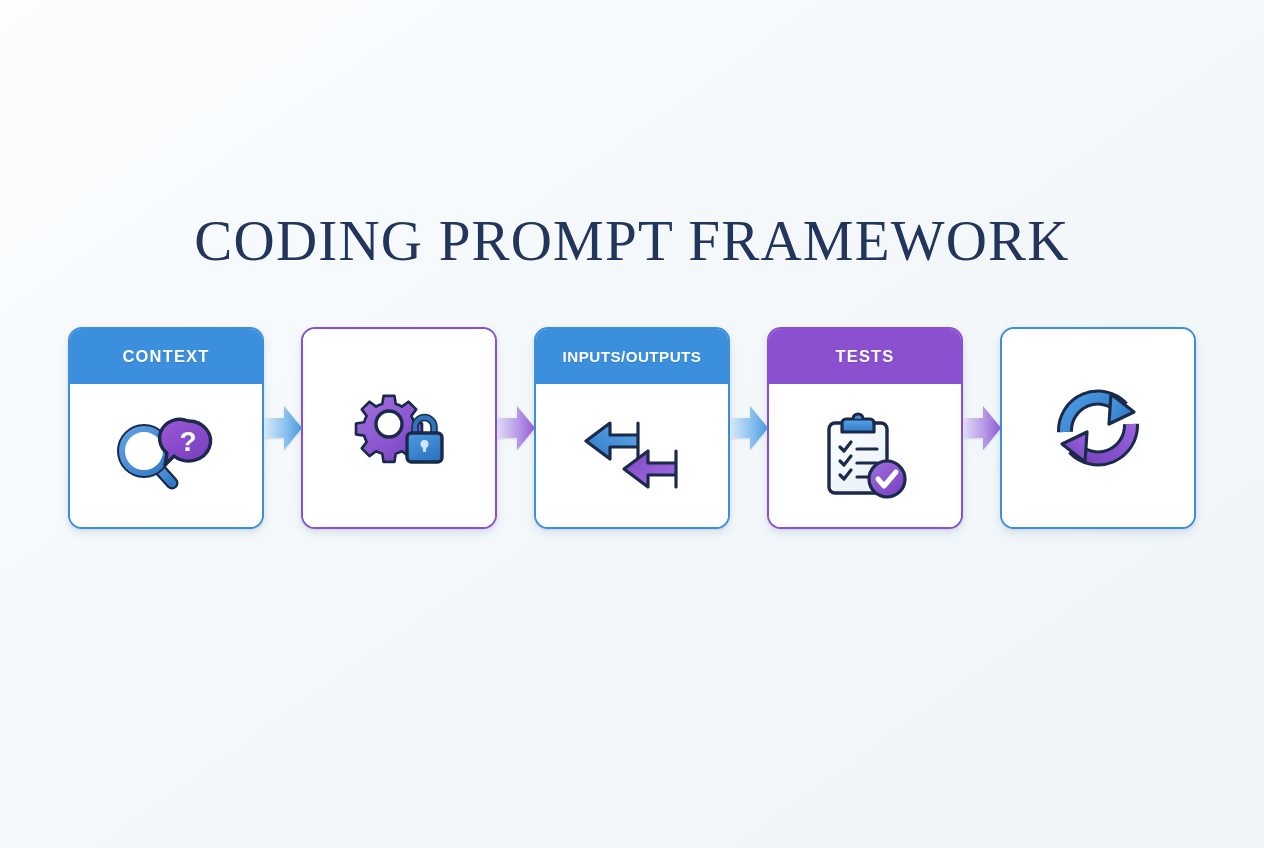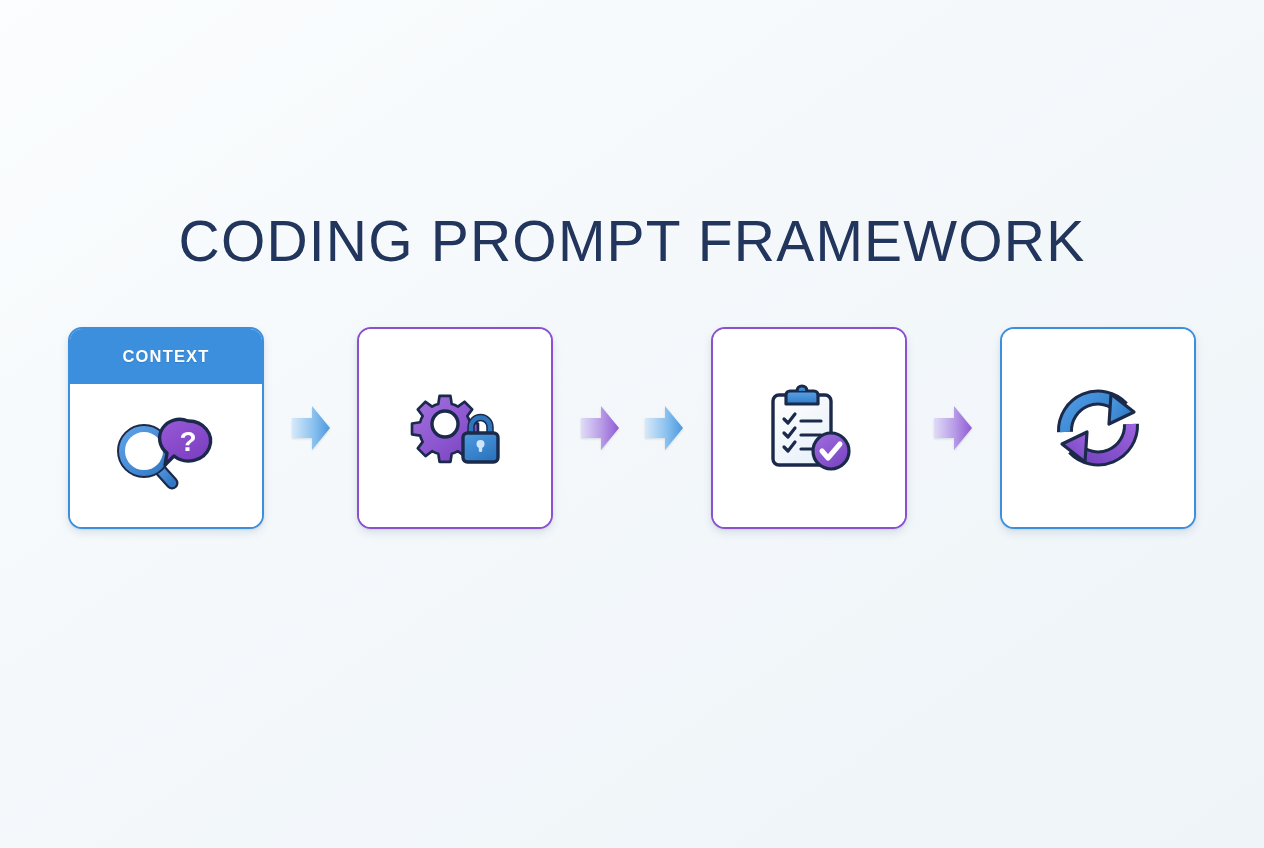--- a/index.html
+++ b/index.html
@@ -19,21 +19,21 @@
     inset: 0;
   }
 
   
   #title {
     position: absolute;
     left: 0;
     top: 208px;
     width: 1264px;
     text-align: center;
-    font-family: Liberation Sans, sans-serif;
+    font-family: Liberation Serif, serif;
     font-size: 57px;
     font-weight: 400;
     letter-spacing: 1.2px;
     color: #22355c;
     white-space: nowrap;
     text-shadow: 0 1px 1px rgba(255,255,255,0.85);
   }
 
   
   #flow {
@@ -186,35 +186,57 @@
           <linearGradient id="ag2" x1="0" y1="0" x2="1" y2="0">
             <stop offset="0%" stop-color="#e0dcf7"></stop>
             <stop offset="55%" stop-color="#b79ae6"></stop>
             <stop offset="100%" stop-color="#8f5ad4"></stop>
           </linearGradient>
         </defs>
         <path d="M0 18 L20 18 L20 6 L38 28 L20 50 L20 38 L0 38 Z" fill="url(#ag2)"></path>
       </svg>
     </div>
 
+    <div class="card">
+      <div class="card-header tight">INPUTS/OUTPUTS</div>
+      <div class="card-body">
+        <svg width="96" height="82" viewBox="0 0 96 82">
+          <defs>
+            <linearGradient id="g-abl" x1="1" y1="0" x2="0" y2="1">
+              <stop offset="0%" stop-color="#63a8ea"></stop>
+              <stop offset="100%" stop-color="#2f79c4"></stop>
+            </linearGradient>
+            <linearGradient id="g-apr" x1="0" y1="0" x2="1" y2="1">
+              <stop offset="0%" stop-color="#a672e3"></stop>
+              <stop offset="100%" stop-color="#7b44c4"></stop>
+            </linearGradient>
+          </defs>
+
+          <path d="M56 14 L56 26 L28 26 L28 14 L4 32 L28 50 L28 38 L56 38 L56 50 Z" transform="translate(-2,-6) scale(1.0)" fill="url(#g-abl)" stroke="#1b2a4a" stroke-width="3.2" stroke-linejoin="round"></path>
+
+          <path d="M38 34 L38 46 L66 46 L66 34 L90 52 L66 70 L66 58 L38 58 L38 70 Z" transform="translate(2,2) rotate(180 64 52)" fill="url(#g-apr)" stroke="#1b2a4a" stroke-width="3.2" stroke-linejoin="round"></path>
+        </svg>
+      </div>
+    </div>
 
     <div class="connector">
       <svg width="38" height="56" viewBox="0 0 38 56">
         <defs>
           <linearGradient id="ag3" x1="0" y1="0" x2="1" y2="0">
             <stop offset="0%" stop-color="#d7e9f9"></stop>
             <stop offset="55%" stop-color="#8cc2ef"></stop>
             <stop offset="100%" stop-color="#4a98df"></stop>
           </linearGradient>
         </defs>
         <path d="M0 18 L20 18 L20 6 L38 28 L20 50 L20 38 L0 38 Z" fill="url(#ag3)"></path>
       </svg>
     </div>
 
     <div class="card purple">
+      <div class="card-header">TESTS</div>
       <div class="card-body">
         <svg width="92" height="90" viewBox="0 0 92 90">
           <defs>
             <linearGradient id="g-clip" x1="0" y1="0" x2="0.7" y2="1">
               <stop offset="0%" stop-color="#ffffff"></stop>
               <stop offset="100%" stop-color="#e8f1fa"></stop>
             </linearGradient>
             <linearGradient id="g-badge" x1="0" y1="0" x2="0.7" y2="1">
               <stop offset="0%" stop-color="#a26fe0"></stop>
               <stop offset="100%" stop-color="#7a45c2"></stop>

